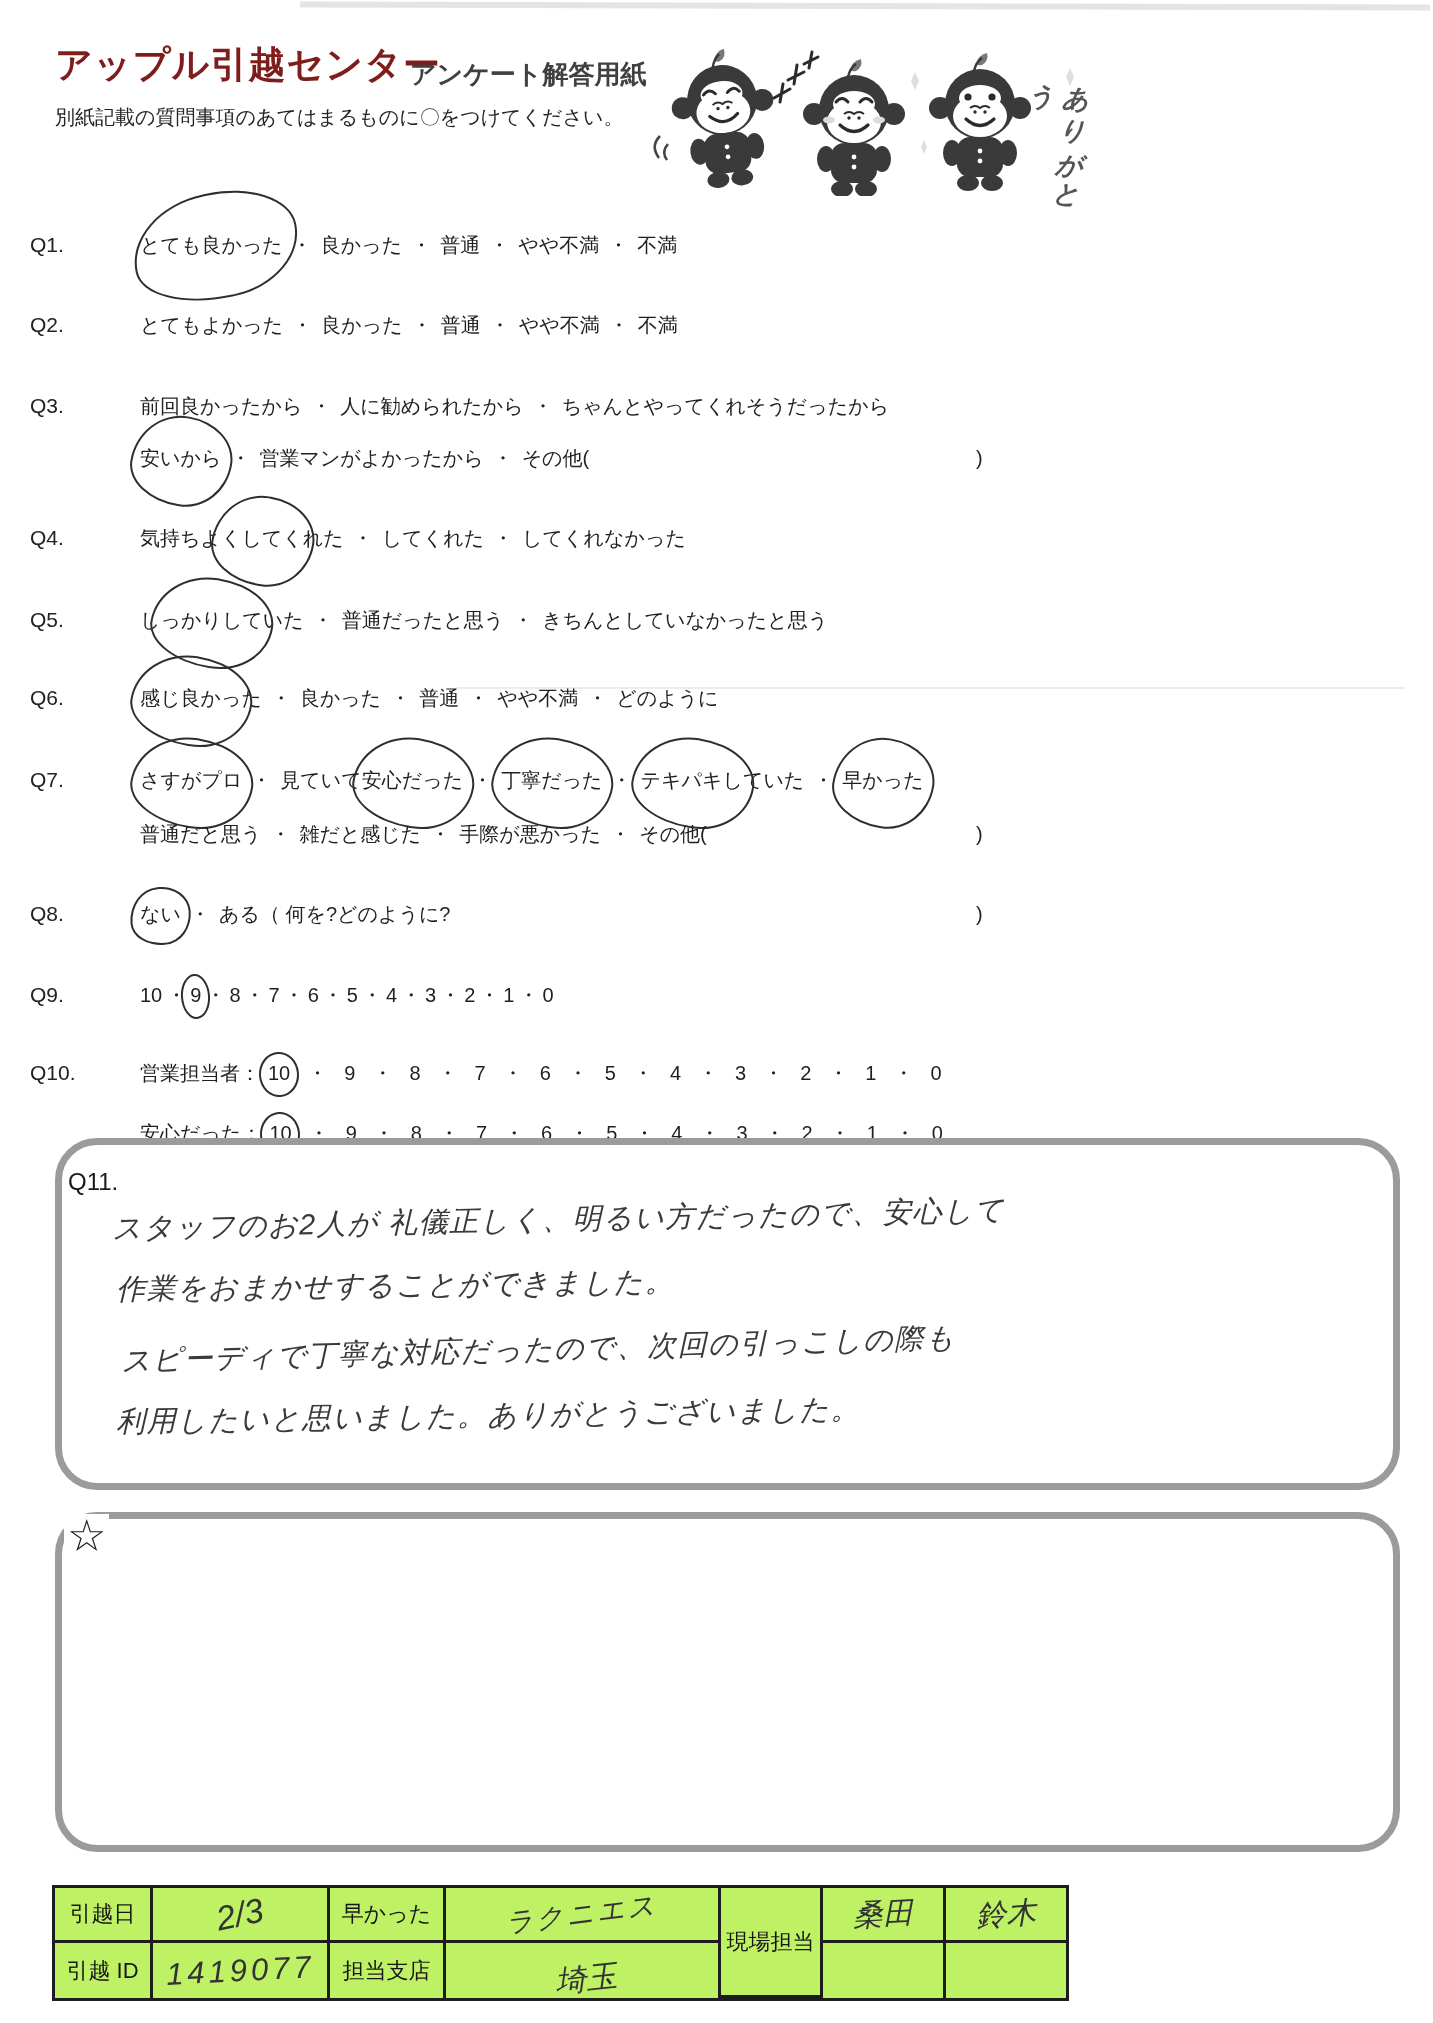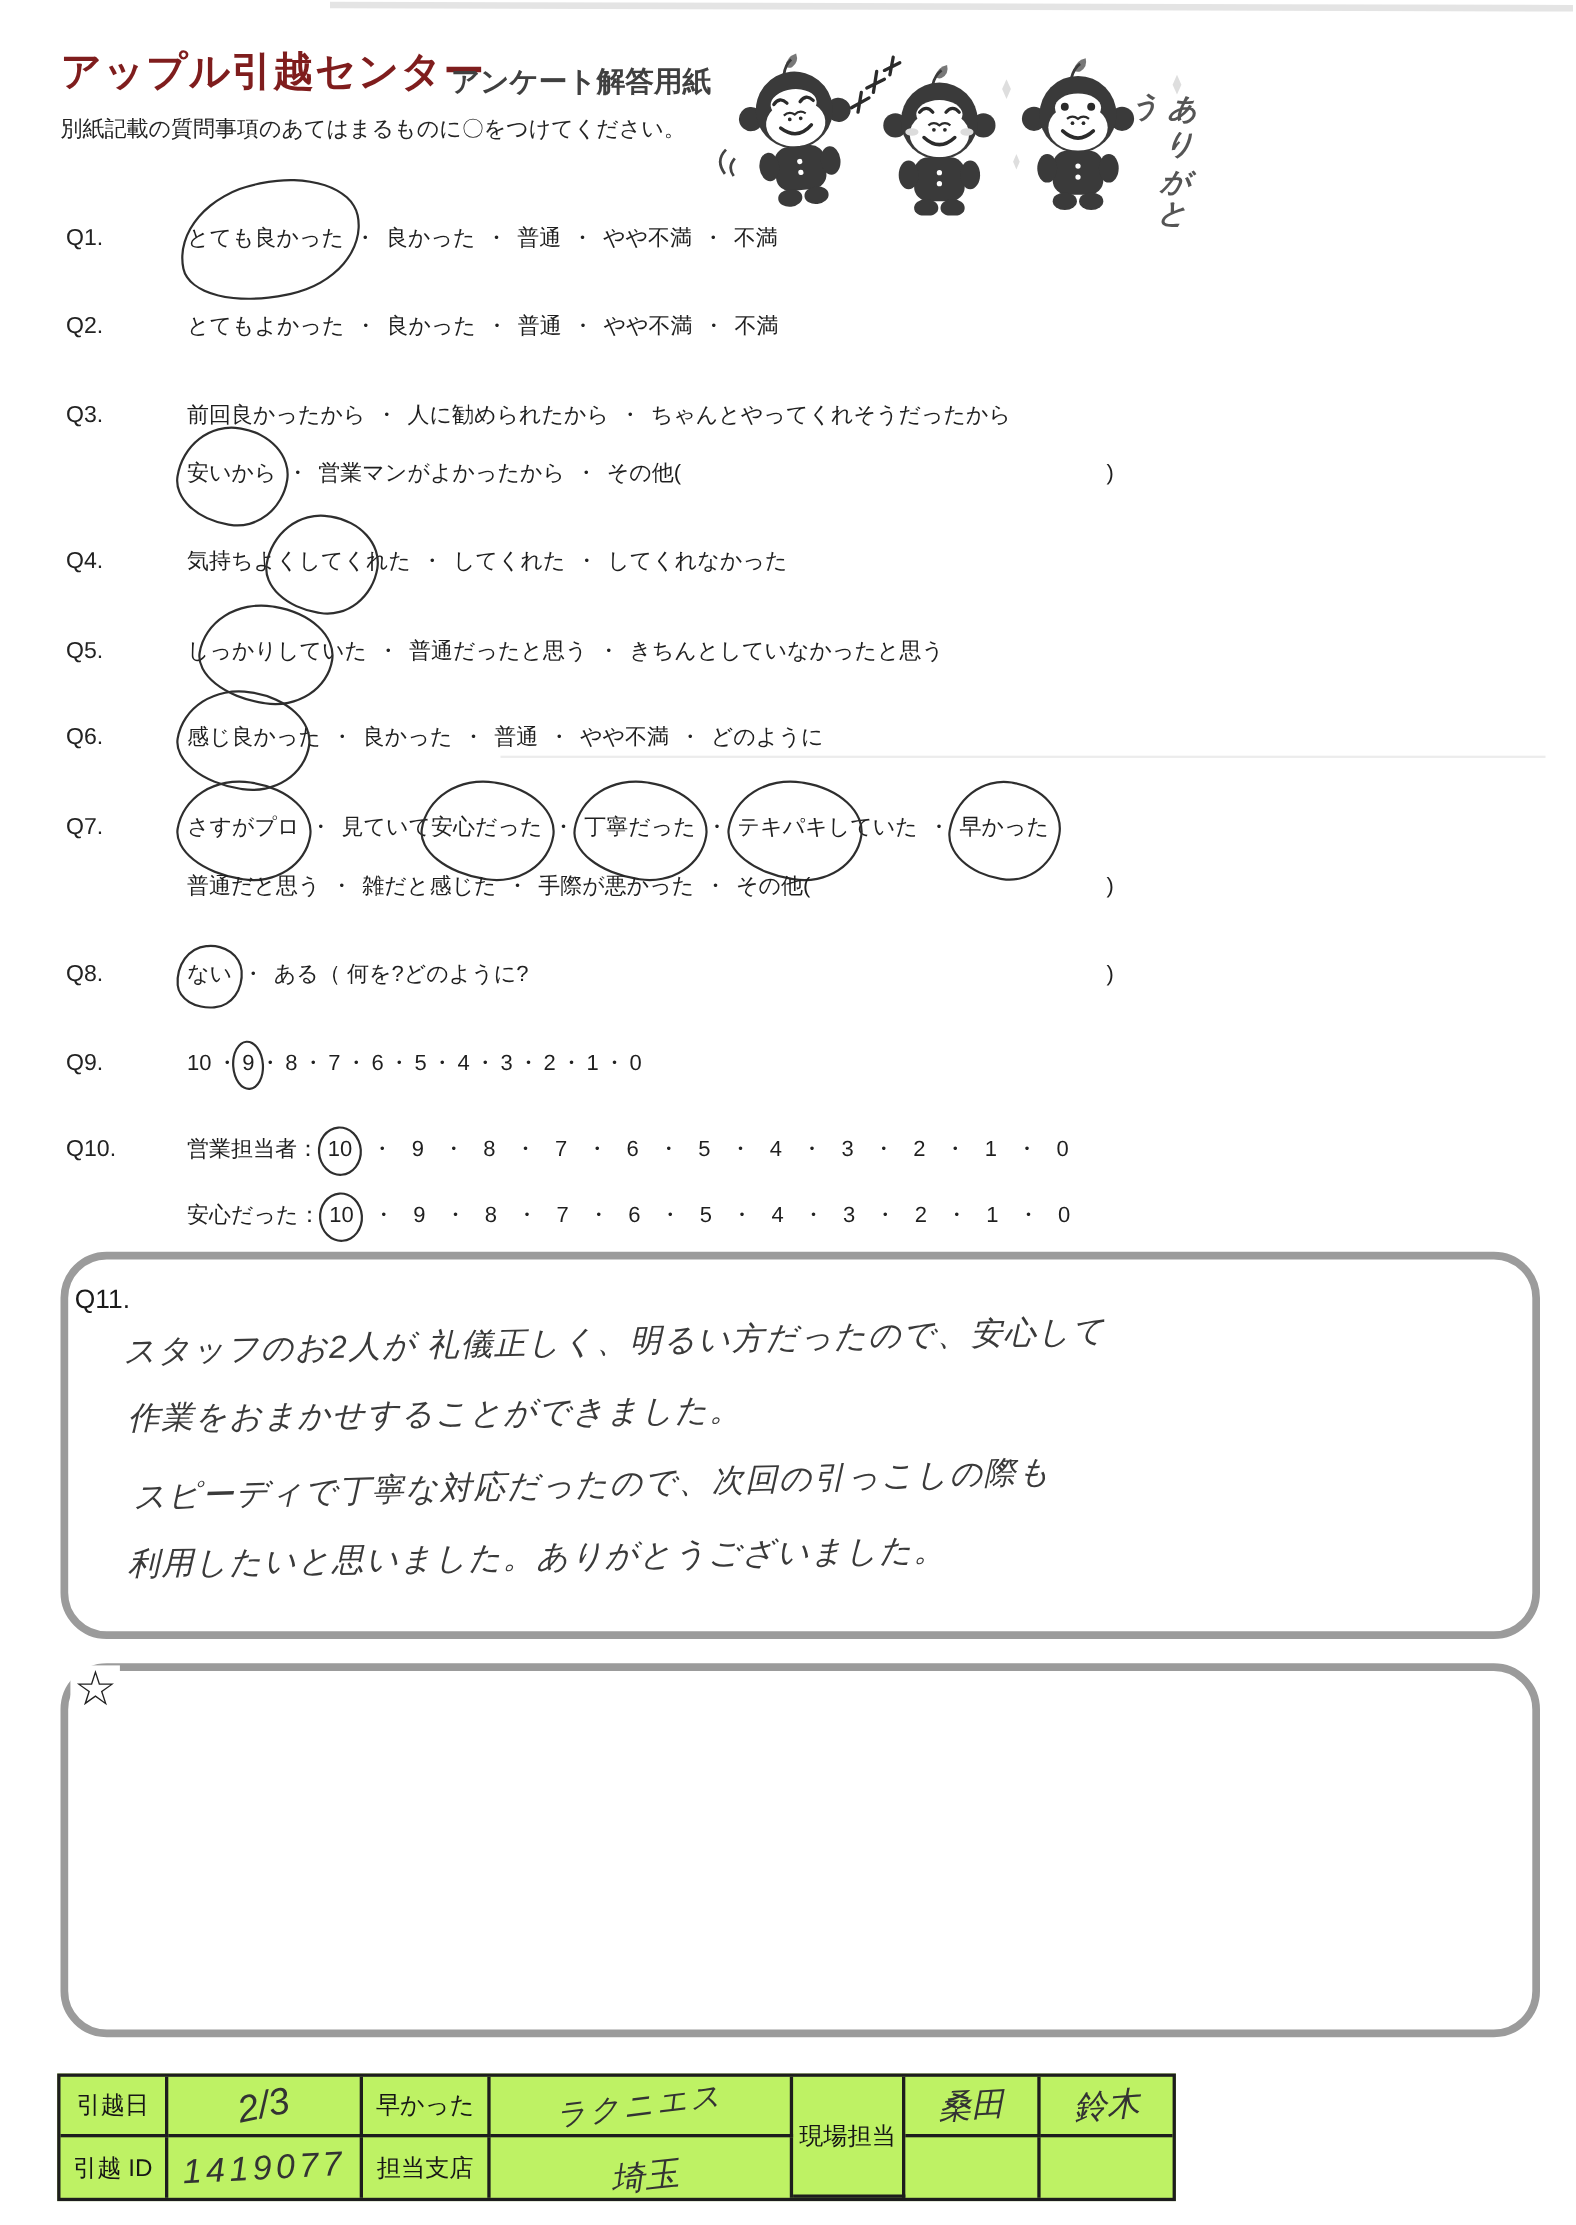--- a/index.html
+++ b/index.html
@@ -14,22 +14,22 @@
   .faintline{left:455px;top:687px;width:950px;height:2px;background:#ececec;}
   
   .brand{left:55px;top:40px;font-size:37px;font-weight:800;color:#7f1d1d;letter-spacing:1px;white-space:nowrap;}
   .form-title{left:410px;top:57px;font-size:26px;font-weight:700;color:#404040;white-space:nowrap;}
   .instruction{left:55px;top:104px;font-size:20px;color:#242424;white-space:nowrap;}
   
   .mascots{left:652px;top:44px;width:430px;height:152px;}
   .thanks{left:1020px;top:66px;height:145px;writing-mode:vertical-rl;font-size:26px;font-weight:700;
     font-style:italic;color:#555;transform:rotate(6deg);letter-spacing:3px;}
   
-  .qline{position:absolute;left:60px;right:0;display:flex;align-items:flex-end;
-    font-size:20px;white-space:nowrap;line-height:28px;}
+  .qline{position:absolute;left:30px;right:0;display:flex;align-items:flex-end;
+    font-size:20px;white-space:nowrap;line-height:28px;margin-top:28px;}
   .qlabel{flex:0 0 93px;width:93px;font-size:21px;color:#222;}
   .qbody{display:flex;align-items:flex-start;padding-left:17px;}
   .qprefix{margin-right:8px;}
   .sep{margin:0 9px;color:#222;}
   .nums .sep{margin:0 4px;}
   .nums-wide .sep{margin:0 17px;}
   .paren{position:absolute;left:946px;font-size:20px;}
   
   .circ{position:relative;display:inline-block;}
   .circ::before{content:"";position:absolute;border:2.6px solid #2e2e2e;pointer-events:none;

